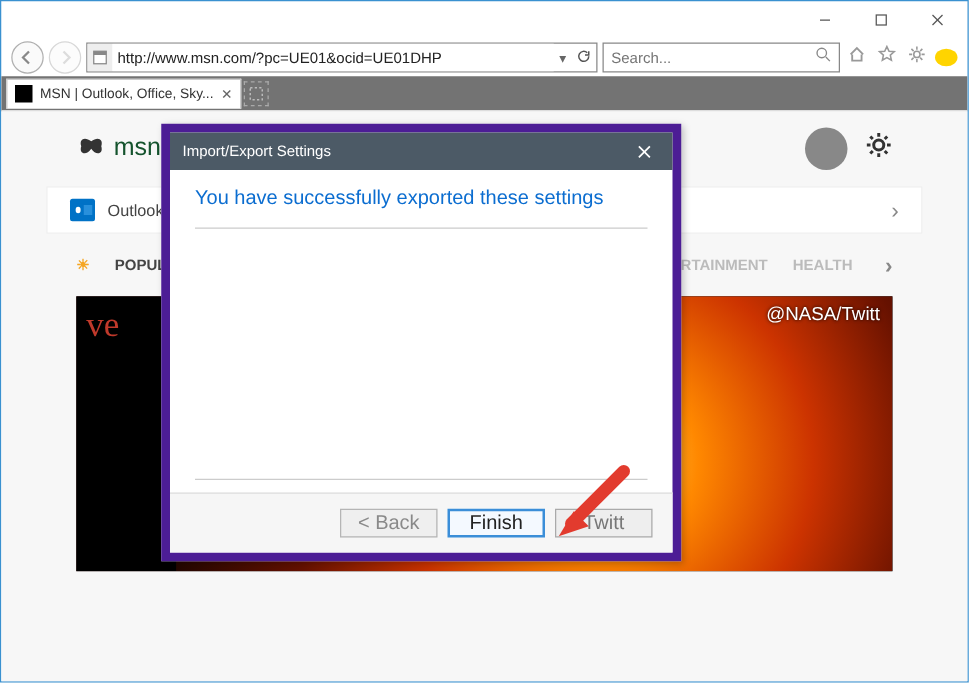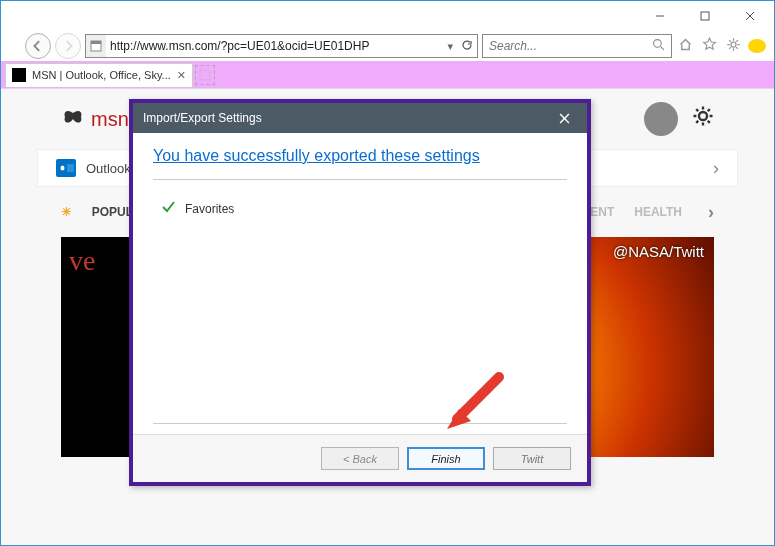--- a/index.html
+++ b/index.html
@@ -4,71 +4,71 @@
 <style>
 * { box-sizing: border-box; margin: 0; padding: 0; font-family: "Segoe UI", Tahoma, sans-serif; }
 body { width: 775px; height: 546px; overflow: hidden; background: #fff; border: 1px solid #3a91d0; position: relative; }
 
 
 .titlebar { height: 30px; display: flex; justify-content: flex-end; align-items: center; padding-right: 2px; }
 .titlebar .win-btn { width: 45px; height: 28px; display: flex; align-items: center; justify-content: center; color: #555; cursor: pointer; }
 .titlebar .win-btn svg { width: 10px; height: 10px; }
 
 
-.toolbar { height: 30px; display: flex; align-items: center; padding: 0 8px; gap: 4px; margin-left: 16px; }
+.toolbar { height: 30px; display: flex; align-items: center; padding: 0 8px; gap: 4px; }
 .nav-btn { width: 26px; height: 26px; border: 1px solid #b0b0b0; border-radius: 50%; display: flex; align-items: center; justify-content: center; color: #888; background: #fafafa; }
 .nav-btn.disabled { opacity: 0.5; }
 .urlbox-wrap { flex: 1; display: flex; align-items: stretch; height: 24px; border: 1px solid #888; background: #fff; }
 .url-icon { width: 20px; display: flex; align-items: center; justify-content: center; background: #eee; font-size: 10px; }
 .url-input { flex: 1; border: none; font-size: 12px; padding: 0 4px; outline: none; color: #222; }
 .url-meta { display: flex; align-items: center; padding: 0 4px; gap: 8px; color: #666; font-size: 11px; }
 .searchbox { width: 190px; height: 24px; border: 1px solid #888; display: flex; align-items: center; padding: 0 6px; }
-.searchbox input { flex: 1; border: none; outline: none; font-size: 12px; color: #888; font-style: italic; }
+.searchbox input { flex: 1; border: none; outline: none; font-size: 12px; color: #888; }
 .tool-icons { display: flex; gap: 6px; color: #999; align-items: center; }
 .tool-icons span { width: 18px; text-align: center; cursor: pointer; }
 .face-icon { width: 14px; height: 14px; border-radius: 50%; background: #ffd400; display: inline-block; position: relative; }
 
 
-.tabs { height: 28px; display: flex; align-items: center; border-bottom: 1px solid #ddd; padding-left: 4px; gap: 2px; background: #f0abfc; }
+.tabs { height: 28px; display: flex; align-items: center; border-bottom: 1px solid #ddd; padding-left: 4px; gap: 2px; background: #737373; }
 .tab { height: 24px; border: 1px solid #ccc; border-bottom: none; display: flex; align-items: center; gap: 6px; padding: 0 6px; font-size: 11px; color: #333; max-width: 210px; background: #fff; }
 .tab .favicon { width: 14px; height: 14px; background: #000; display: inline-block; }
 .tab .closex { color: #666; font-size: 11px; cursor: pointer; }
 .newtab { width: 20px; height: 20px; border: 1px dashed #aaa; display: flex; align-items: center; justify-content: center; color: #aaa; font-size: 12px; }
 
 
 .page { position: relative; background: #f7f7f7; height: calc(546px - 30px - 30px - 28px); overflow: hidden; }
 .page-header { height: 60px; display: flex; align-items: center; padding: 0 60px; gap: 10px; }
-.msn-logo { display: flex; align-items: center; gap: 6px; font-size: 20px; color: #b91c1c; }
+.msn-logo { display: flex; align-items: flex-start; gap: 6px; font-size: 20px; color: #14532d; }
 .butterfly { width: 24px; height: 24px; position: relative; }
 .header-right { margin-left: auto; display: flex; align-items: center; gap: 14px; color: #333; }
 .avatar { width: 34px; height: 34px; border-radius: 50%; background: #888; }
 .gear { font-size: 22px; color: #333; }
 .strip { height: 38px; background: #fff; margin: 0 36px; border: 1px solid #eee; display: flex; align-items: center; padding: 0 18px; gap: 10px; color: #444; font-size: 13px; }
 .outlook-ic { width: 20px; height: 18px; background: #0072c6; color: #fff; font-size: 10px; display: flex; align-items: center; justify-content: center; border-radius: 2px; }
 .chev-r { margin-left: auto; color: #888; font-size: 18px; }
 .nav-row { height: 50px; display: flex; align-items: center; padding: 0 60px; gap: 20px; font-size: 12px; font-weight: 600; color: #bbb; }
 .nav-row .sun { color: #f5a623; }
 .nav-row .active { color: #444; }
 .hero { margin: 0 60px; height: 220px; background: linear-gradient(135deg, #2c0a0a, #000); position: relative; overflow: hidden; display: flex; }
 .hero-left { width: 80px; background: #000; color: #c0392b; font-size: 28px; font-family: Liberation Serif, serif; padding: 8px; }
 .hero-fire { flex: 1; background: radial-gradient(circle at 60% 60%, #ffdd55 0%, #ff8800 20%, #cc3300 45%, #661100 70%, #1a0500 100%); position: relative; }
 .hero-credit { position: absolute; top: 6px; right: 10px; color: #fff; font-size: 15px; text-shadow: 0 0 3px #000; }
 
 
-.modal { position: absolute; left: 128px; top: 98px; width: 462px; background: #fff; border: 4px solid #4c1d95; box-shadow: 2px 2px 6px rgba(0,0,0,0.25); z-index: 50; }
+.modal { position: absolute; left: 128px; top: 98px; width: 416px; background: #fff; border: 7px solid #4c1d95; box-shadow: 2px 2px 6px rgba(0,0,0,0.25); z-index: 50; }
 .modal-title { height: 30px; background: #4c5a66; color: #fff; display: flex; align-items: center; padding: 0 10px; font-size: 12px; }
 .modal-close { margin-left: auto; width: 26px; height: 22px; display: flex; align-items: center; justify-content: center; cursor: pointer; }
 .modal-body { padding: 14px 20px 10px; }
-.modal-heading { color: #0b6dd0; font-size: 16px; font-weight: 400; margin-bottom: 14px; text-decoration: underline; }
+.modal-heading { color: #0b6dd0; font-size: 16px; font-weight: 400; margin-bottom: 14px; }
 .modal-hr { border: none; border-top: 1px solid #ccc; }
 .export-item { display: flex; align-items: center; gap: 10px; font-size: 12px; color: #333; padding: 20px 8px 6px; }
 .check { color: #2e9e3b; font-size: 14px; font-style: italic; }
 .modal-spacer { height: 200px; }
 .modal-footer { border-top: 1px solid #ddd; height: 48px; display: flex; align-items: center; justify-content: flex-end; gap: 8px; padding: 0 16px; background: #f6f6f6; }
-.modal-footer button { width: 78px; height: 23px; font-size: 11px; border: 1px solid #aaa; background: #eee; color: #777; cursor: pointer; font-style: italic; }
+.modal-footer button { width: 78px; height: 23px; font-size: 16px; border: 1px solid #aaa; background: #eee; color: #777; cursor: pointer; }
 .modal-footer button.primary { border: 2px solid #3b8ed8; color: #222; background: #f4f9ff; text-align: center; }
 .modal-footer button:disabled { opacity: 0.85; }
 
 
 .arrow-annot { position: absolute; left: 438px; top: 368px; width: 70px; height: 70px; z-index: 60; pointer-events: none; }
 </style>
 </head>
 <body>
 
 <div class="titlebar">
@@ -216,28 +216,20 @@
     <span class="modal-close">
       <svg width="11" height="11" viewBox="0 0 10 10">
           <line x1="1" y1="1" x2="9" y2="9" stroke="#fff" stroke-width="1.3"></line>
           <line x1="9" y1="1" x2="1" y2="9" stroke="#fff" stroke-width="1.3"></line>
         </svg>
     </span>
   </div>
   <div class="modal-body">
     <div class="modal-heading">You have successfully exported these settings</div>
     <hr class="modal-hr">
-    <div class="export-item">
-      <span class="check">
-        <svg width="14" height="14" viewBox="0 0 14 14">
-            <path d="M2 7 L6 11 L13 2" fill="none" stroke="#2e9e3b" stroke-width="2"></path>
-          </svg>
-      </span>
-      <span>Favorites</span>
-    </div>
     <div class="modal-spacer"></div>
     <hr class="modal-hr">
   </div>
   <div class="modal-footer">
     <button disabled="">&lt; Back</button>
     <button class="primary">Finish</button>
     <button>Twitt</button>
   </div>
 </div>
 

